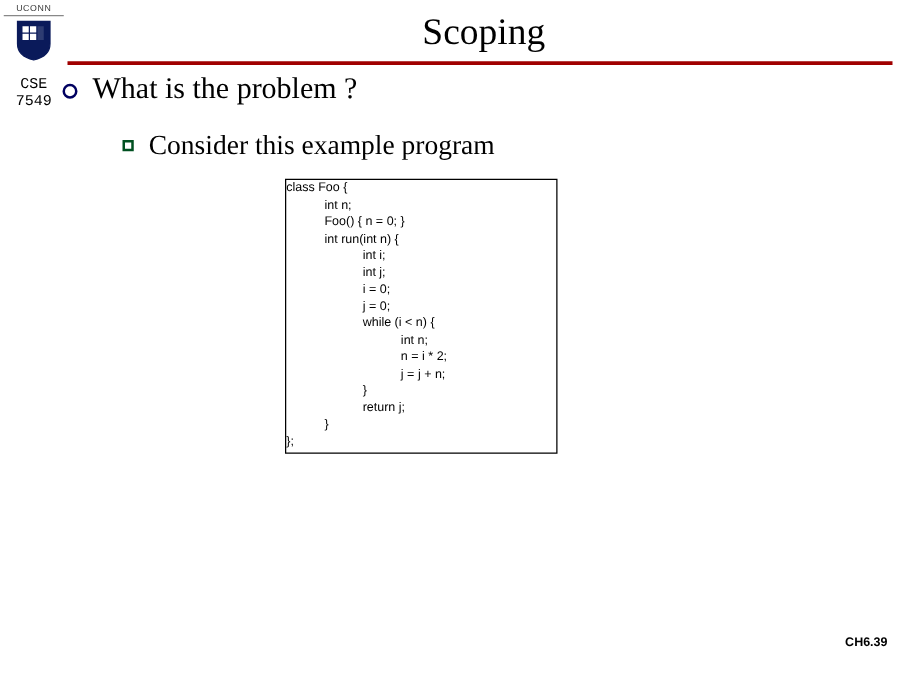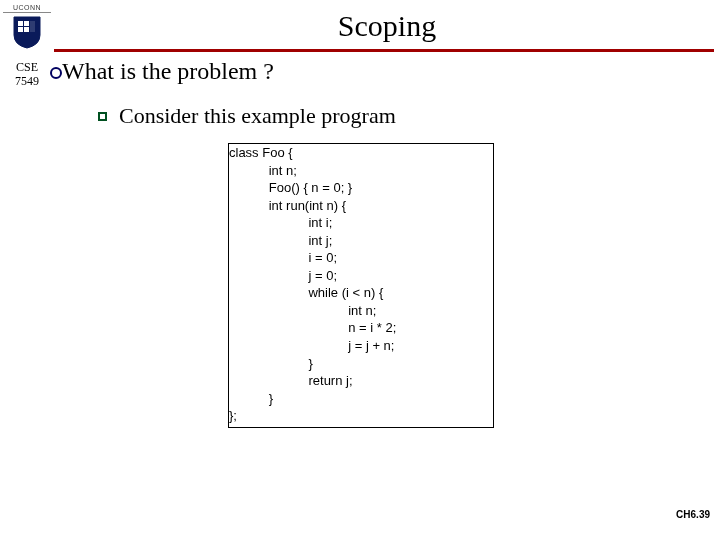--- a/index.html
+++ b/index.html
@@ -56,32 +56,33 @@
     margin: 0 6px 0 54px;
   }
   .body-row {
     display: flex;
     padding-top: 6px;
   }
   .side-label {
     width: 54px;
     flex-shrink: 0;
     text-align: center;
-    font-family: Liberation Serif, serif;
+    font-family: Liberation Mono, monospace;
     font-size: 12px;
     line-height: 1.2;
     padding-top: 2px;
   }
   .content {
     flex: 1;
     padding-left: 0;
   }
   .bullet-line {
     display: flex;
     align-items: flex-start;
+    gap: 12px;
     font-size: 24px;
     font-family: "Times New Roman", serif;
   }
   .bullet-circle {
     width: 12px;
     height: 12px;
     border: 2px solid #000060;
     border-radius: 50%;
     margin-top: 9px;
     flex-shrink: 0;
@@ -98,26 +99,26 @@
   .bullet-square {
     width: 9px;
     height: 9px;
     border: 2px solid #005020;
     margin-top: 9px;
     flex-shrink: 0;
   }
   .code-box {
     border: 1px solid #000;
     font-family: Arial, Helvetica, sans-serif;
-    font-size: 13px;
+    font-size: 10px;
     line-height: 1.35;
     white-space: pre;
     margin-left: 174px;
     margin-top: 14px;
-    width: 266px;
+    width: 218px;
     padding: 0 2px 2px 0;
   }
   .footer {
     position: absolute;
     bottom: 20px;
     right: 10px;
     font-family: Arial, sans-serif;
     font-size: 10px;
     font-weight: bold;
   }

